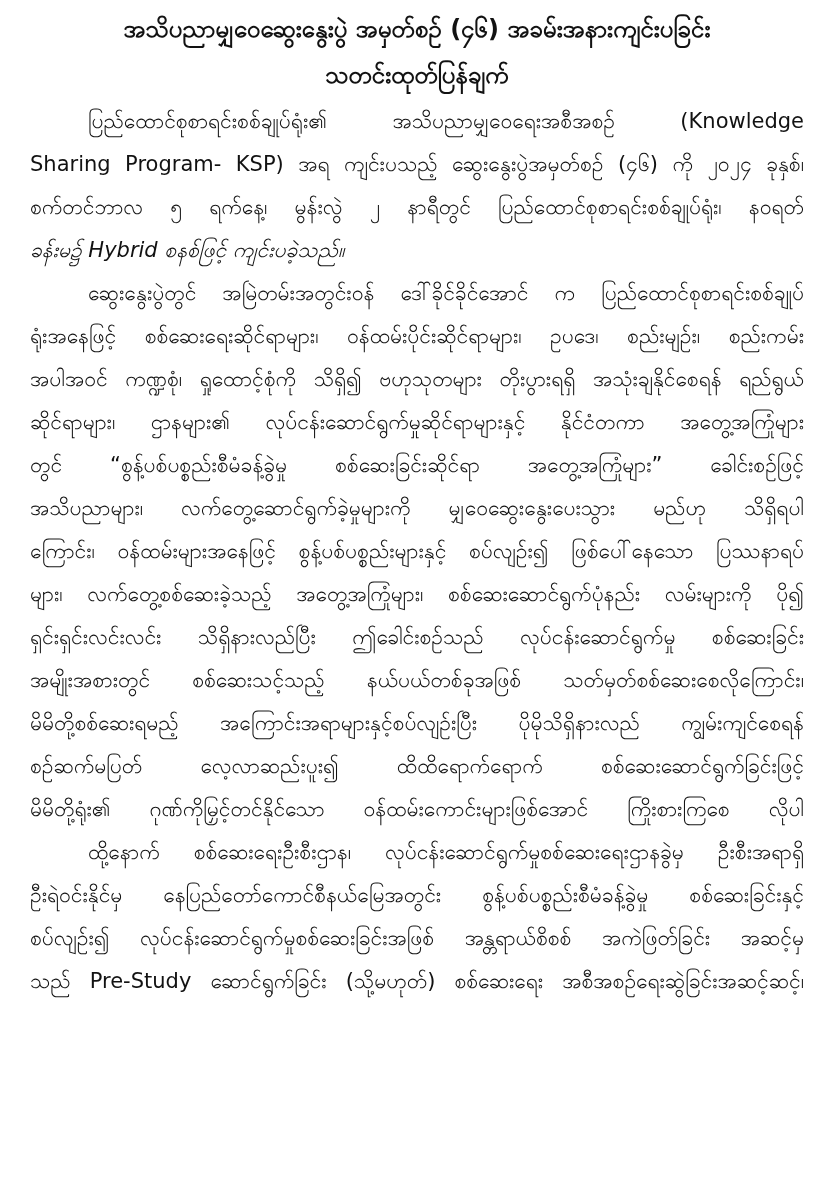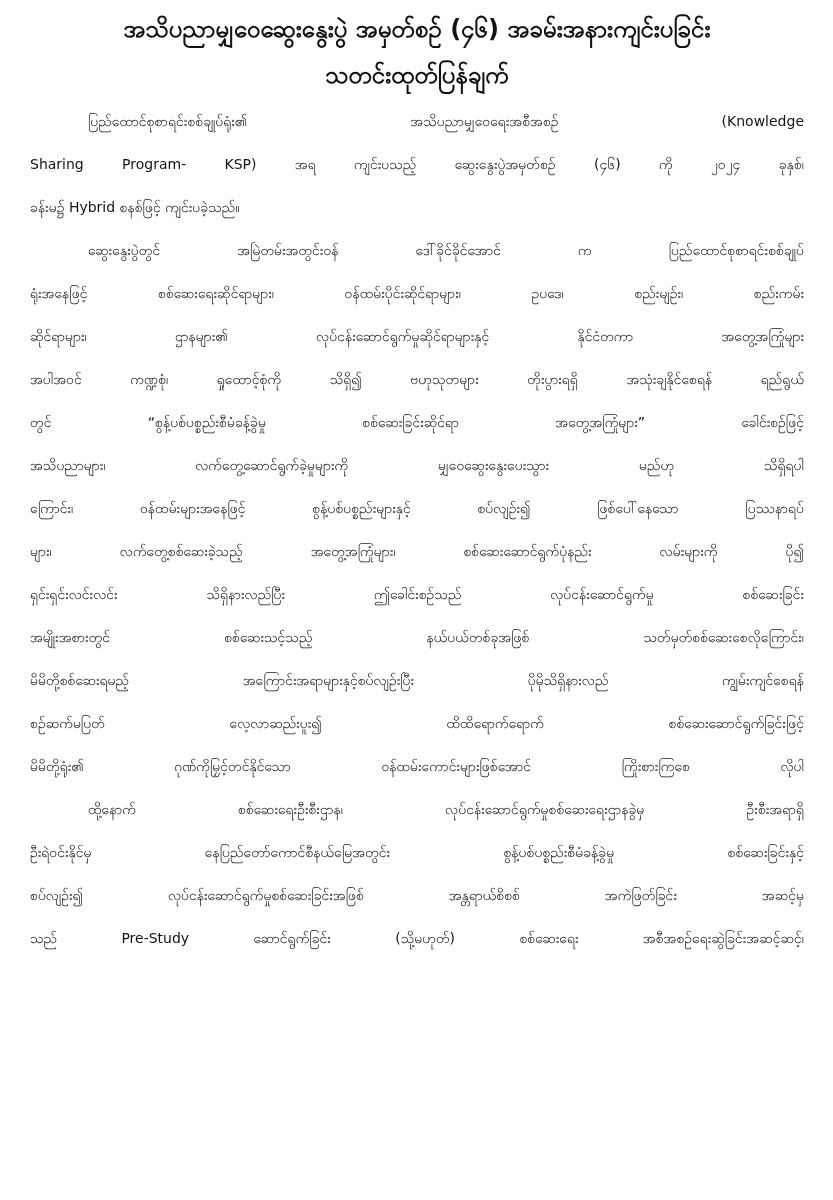--- a/index.html
+++ b/index.html
@@ -24,50 +24,51 @@
   .title-line {
     text-align: center;
     font-weight: bold;
     font-size: 24px;
     line-height: 46px;
     white-space: nowrap;
     overflow: hidden;
   }
   .paragraph { margin: 0; }
   .line {
-    font-size: 14px;
+    font-size: 21px;
     line-height: 43px;
     height: 43px;
     white-space: nowrap;
     overflow: hidden;
     text-align: justify;
     text-align-last: justify;
   }
   .line.first { text-indent: 58px; }
-  .line.last  { text-align-last: left; }
+  .line.last  { text-align-last: left; font-style: italic; }
 </style>
 </head>
 <body>
 
 <div class="page">
   <div class="title-block">
     <div class="title-line">အသိပညာမျှဝေဆွေးနွေးပွဲ အမှတ်စဉ် (၄၆) အခမ်းအနားကျင်းပခြင်း</div>
     <div class="title-line">သတင်းထုတ်ပြန်ချက်</div>
   </div>
   <div>
       <div class="paragraph">
         <div class="line first">ပြည်ထောင်စုစာရင်းစစ်ချုပ်ရုံး၏ အသိပညာမျှဝေရေးအစီအစဉ် (Knowledge</div>
         <div class="line">Sharing Program- KSP) အရ ကျင်းပသည့် ဆွေးနွေးပွဲအမှတ်စဉ် (၄၆) ကို ၂၀၂၄ ခုနှစ်၊</div>
+        <div class="line">စက်တင်ဘာလ ၅ ရက်နေ့၊ မွန်းလွဲ ၂ နာရီတွင် ပြည်ထောင်စုစာရင်းစစ်ချုပ်ရုံး၊ နဝရတ်</div>
         <div class="line last">ခန်းမ၌ Hybrid စနစ်ဖြင့် ကျင်းပခဲ့သည်။</div>
       </div>
       <div class="paragraph">
         <div class="line first">ဆွေးနွေးပွဲတွင် အမြဲတမ်းအတွင်းဝန် ဒေါ်ခိုင်ခိုင်အောင် က ပြည်ထောင်စုစာရင်းစစ်ချုပ်</div>
         <div class="line">ရုံးအနေဖြင့် စစ်ဆေးရေးဆိုင်ရာများ၊ ဝန်ထမ်းပိုင်းဆိုင်ရာများ၊ ဥပဒေ၊ စည်းမျဉ်း၊ စည်းကမ်း</div>
+        <div class="line">အပါအဝင် ကဏ္ဍစုံ၊ ရှုထောင့်စုံကို သိရှိ၍ ဗဟုသုတများ တိုးပွားရရှိ အသုံးချနိုင်စေရန် ရည်ရွယ်</div>
         <div class="line">ဆိုင်ရာများ၊ ဌာနများ၏ လုပ်ငန်းဆောင်ရွက်မှုဆိုင်ရာများနှင့် နိုင်ငံတကာ အတွေ့အကြုံများ</div>
-        <div class="line">အပါအဝင် ကဏ္ဍစုံ၊ ရှုထောင့်စုံကို သိရှိ၍ ဗဟုသုတများ တိုးပွားရရှိ အသုံးချနိုင်စေရန် ရည်ရွယ်</div>
         <div class="line">တွင် “စွန့်ပစ်ပစ္စည်းစီမံခန့်ခွဲမှု စစ်ဆေးခြင်းဆိုင်ရာ အတွေ့အကြုံများ” ခေါင်းစဉ်ဖြင့်</div>
         <div class="line">အသိပညာများ၊ လက်တွေ့ဆောင်ရွက်ခဲ့မှုများကို မျှဝေဆွေးနွေးပေးသွား မည်ဟု သိရှိရပါ</div>
         <div class="line">ကြောင်း၊ ဝန်ထမ်းများအနေဖြင့် စွန့်ပစ်ပစ္စည်းများနှင့် စပ်လျဉ်း၍ ဖြစ်ပေါ်နေသော ပြဿနာရပ်</div>
         <div class="line">များ၊ လက်တွေ့စစ်ဆေးခဲ့သည့် အတွေ့အကြုံများ၊ စစ်ဆေးဆောင်ရွက်ပုံနည်း လမ်းများကို ပို၍</div>
         <div class="line">ရှင်းရှင်းလင်းလင်း သိရှိနားလည်ပြီး ဤခေါင်းစဉ်သည် လုပ်ငန်းဆောင်ရွက်မှု စစ်ဆေးခြင်း</div>
         <div class="line">အမျိုးအစားတွင် စစ်ဆေးသင့်သည့် နယ်ပယ်တစ်ခုအဖြစ် သတ်မှတ်စစ်ဆေးစေလိုကြောင်း၊</div>
         <div class="line">မိမိတို့စစ်ဆေးရမည့် အကြောင်းအရာများနှင့်စပ်လျဉ်းပြီး ပိုမိုသိရှိနားလည် ကျွမ်းကျင်စေရန်</div>
         <div class="line">စဉ်ဆက်မပြတ် လေ့လာဆည်းပူး၍ ထိထိရောက်ရောက် စစ်ဆေးဆောင်ရွက်ခြင်းဖြင့်</div>
         <div class="line">မိမိတို့ရုံး၏ ဂုဏ်ကိုမြှင့်တင်နိုင်သော ဝန်ထမ်းကောင်းများဖြစ်အောင် ကြိုးစားကြစေ လိုပါ</div>
       </div>

